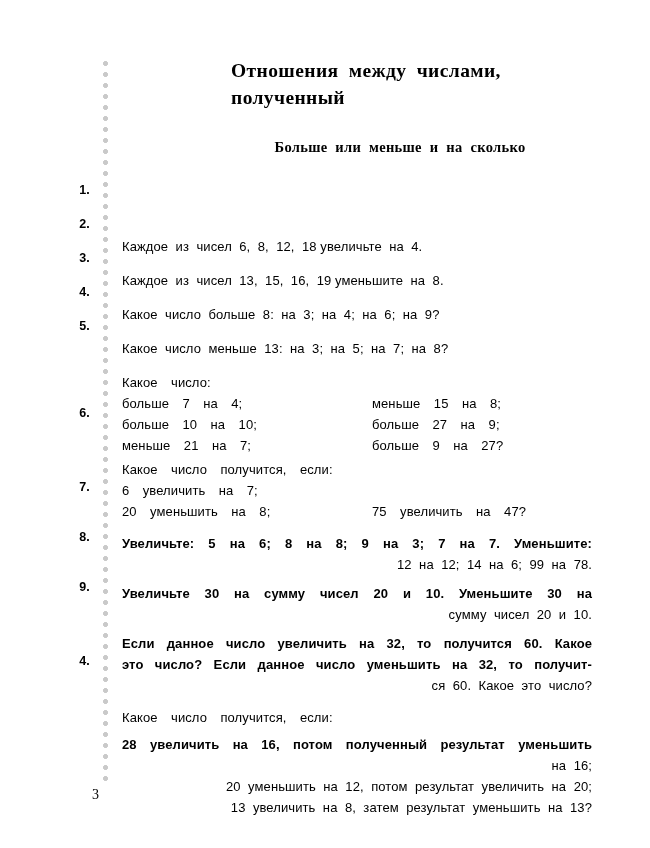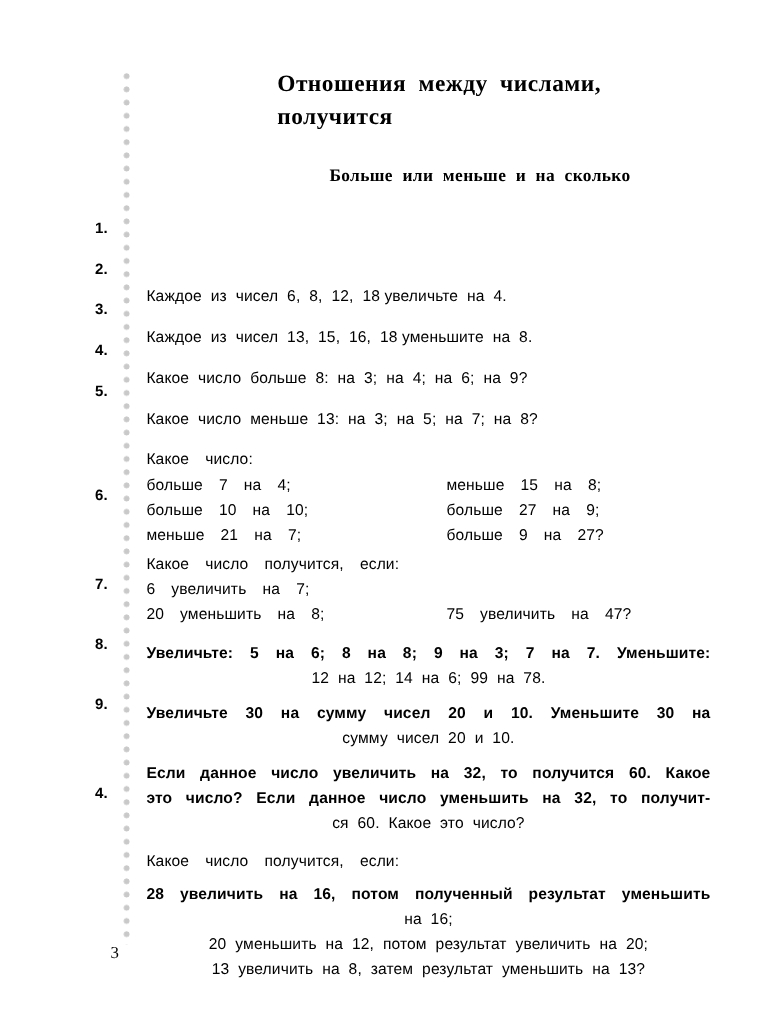--- a/index.html
+++ b/index.html
@@ -95,21 +95,21 @@
     white-space: pre;
   }
   .ex-body .just {
     display: block;
     text-align: justify;
     text-align-last: justify;
     font-weight: bold;
   }
   .ex-body .just-last {
     display: block;
-    text-align: center;
+    text-align: right;
     white-space: pre;
   }
   .ex-body .lead {
     display: block;
     white-space: pre;
     word-spacing: 3px;
   }
 
   
   .cols {
@@ -147,36 +147,36 @@
 </style>
 </head>
 <body>
 
 <div id="page">
 
   <div id="dotted-rule"></div>
 
   <div id="title">
     <span class="t-line">Отношения  между  числами,</span>
-    <span class="t-line second">получится</span>
+    <span class="t-line second">полученный</span>
   </div>
 
   <div id="subtitle">Больше  или  меньше  и  на  сколько</div>
 
   <div class="exercise" style="top:180px">
     <div class="ex-num">1.</div>
     <div class="ex-body">
       <span class="line">Каждое  из  чисел  6,  8,  12,  18 увеличьте  на  4.</span>
     </div>
   </div>
 
   <div class="exercise" style="top:214px">
     <div class="ex-num">2.</div>
     <div class="ex-body">
-      <span class="line">Каждое  из  чисел  13,  15,  16,  18 уменьшите  на  8.</span>
+      <span class="line">Каждое  из  чисел  13,  15,  16,  19 уменьшите  на  8.</span>
     </div>
   </div>
 
   <div class="exercise" style="top:248px">
     <div class="ex-num">3.</div>
     <div class="ex-body">
       <span class="line">Какое  число  больше  8:  на  3;  на  4;  на  6;  на  9?</span>
     </div>
   </div>
 

